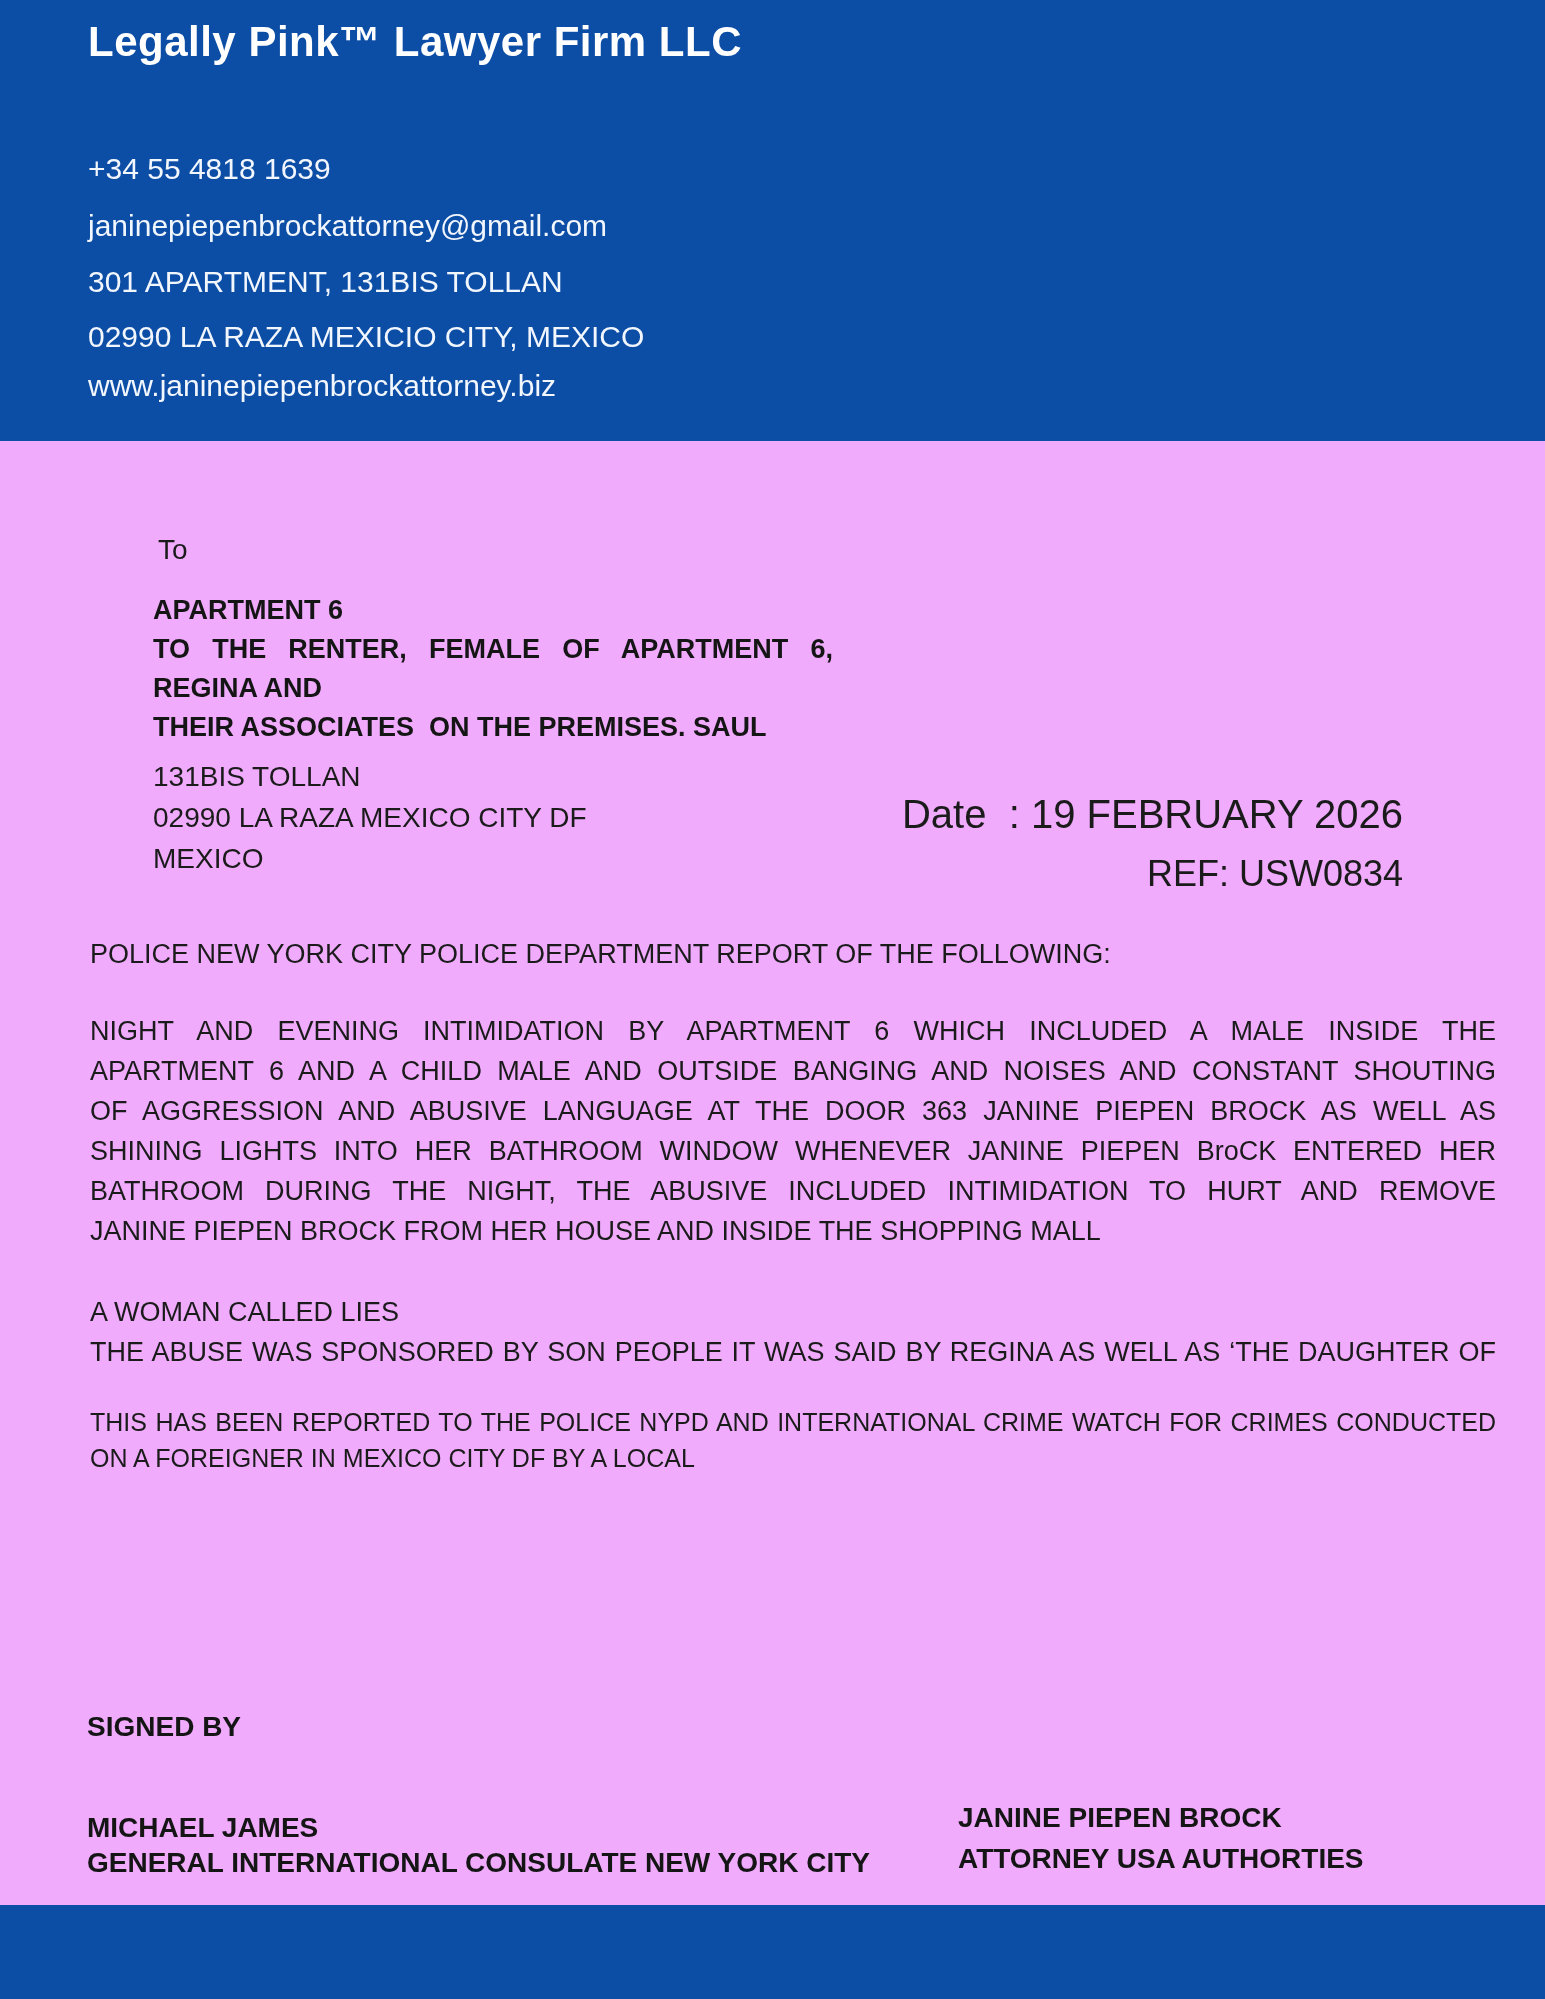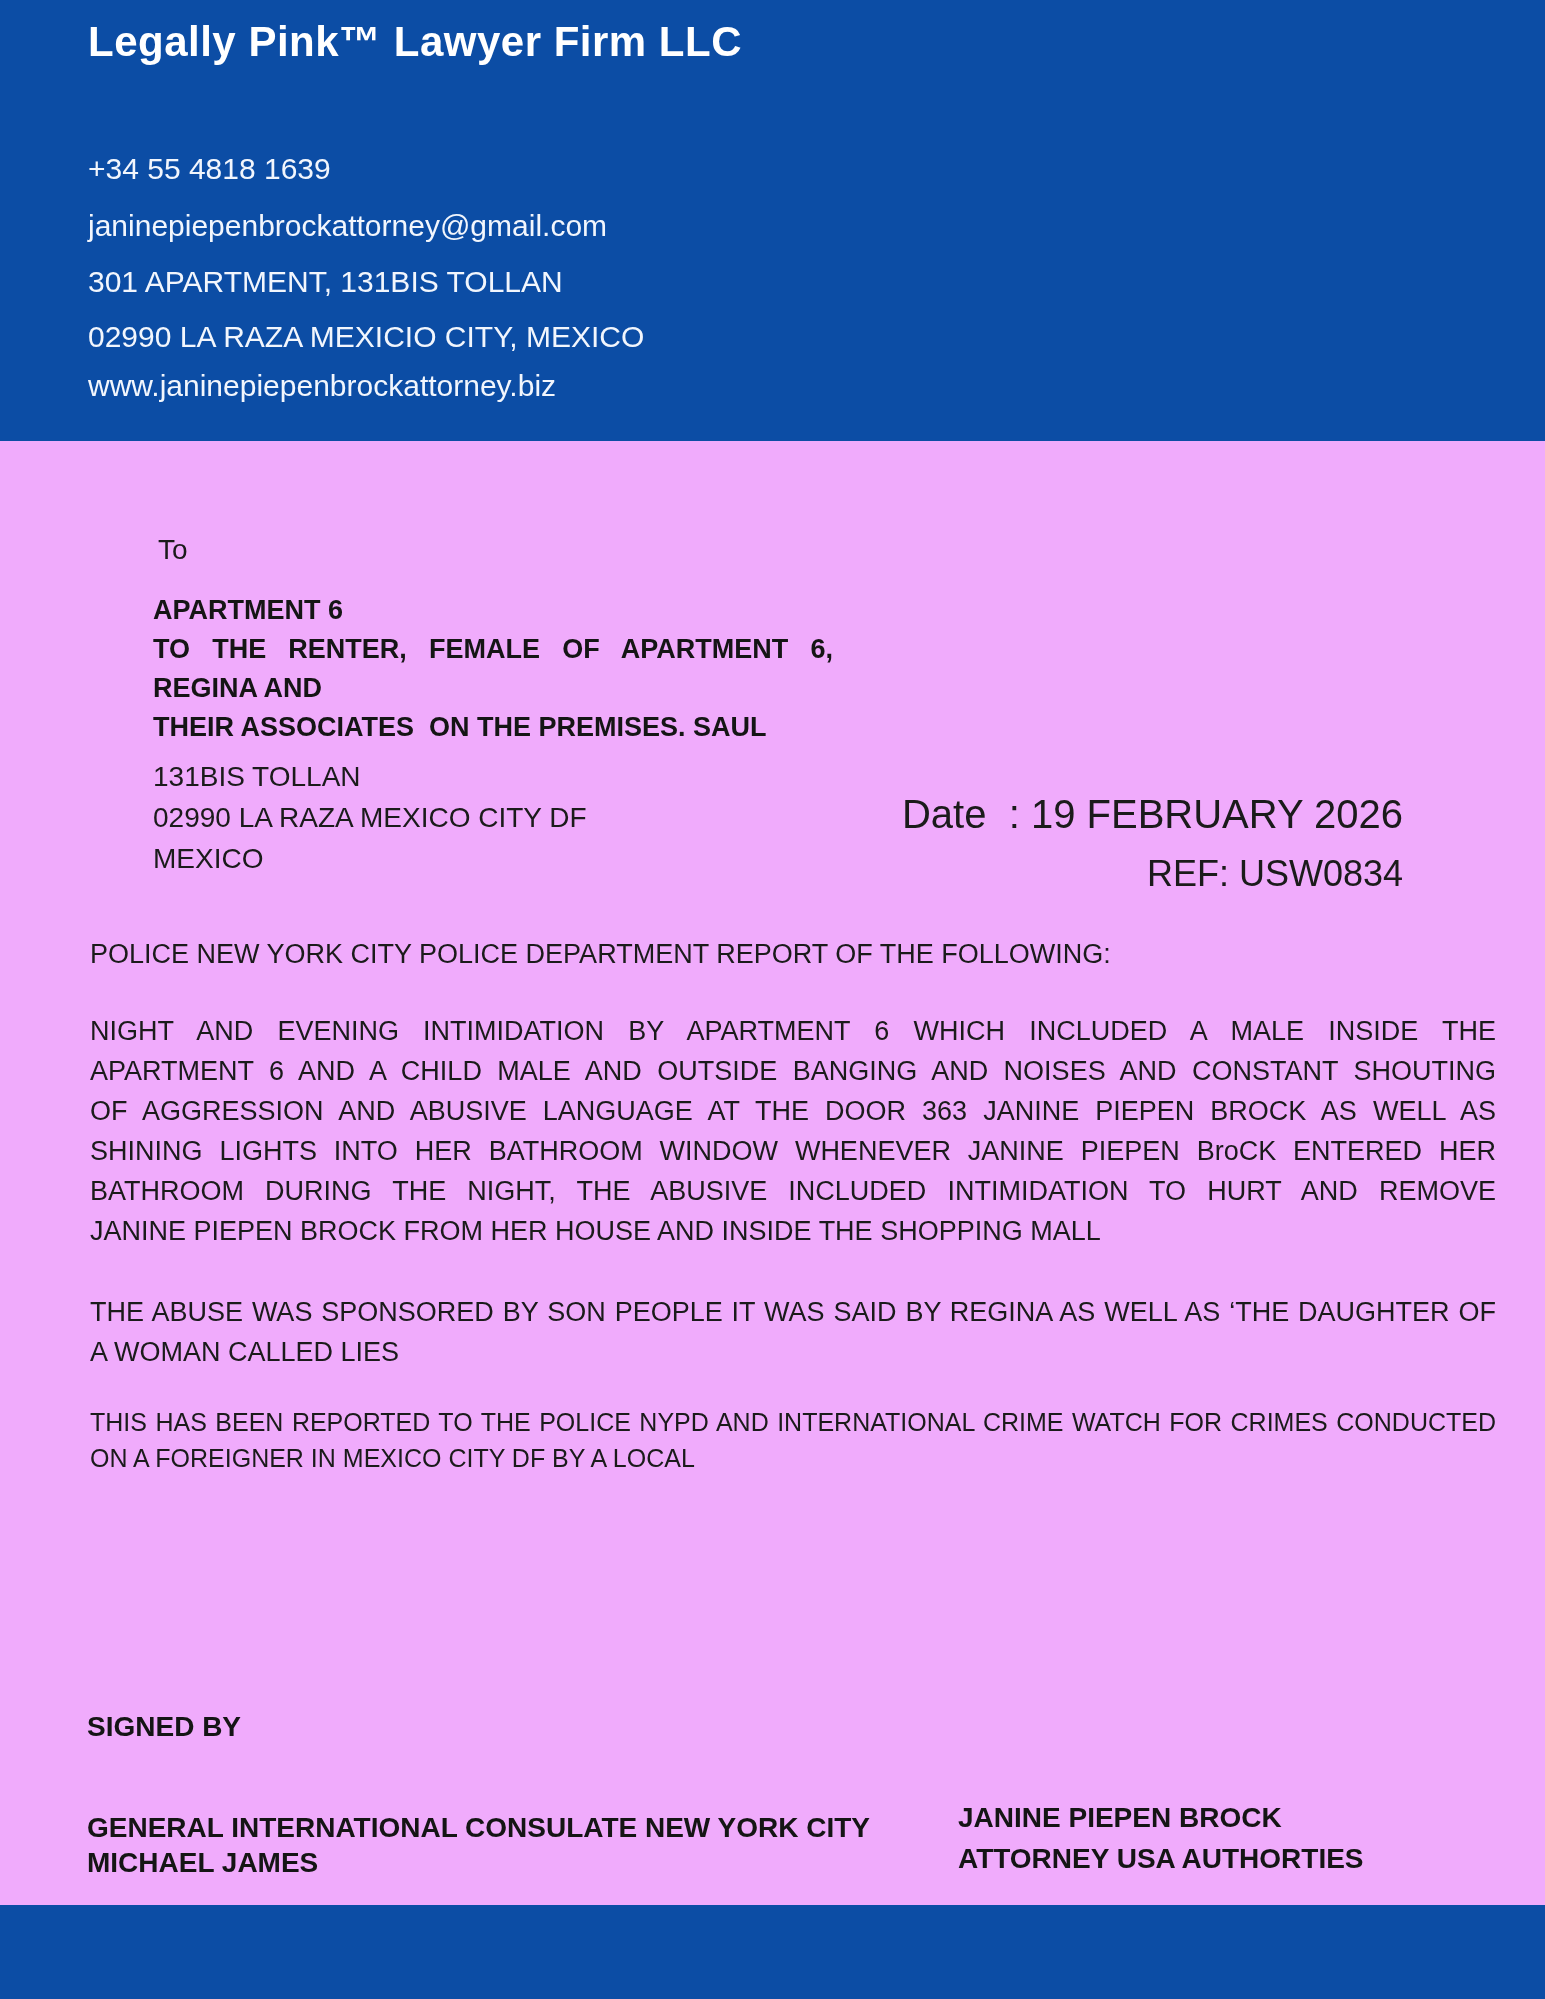--- a/index.html
+++ b/index.html
@@ -109,34 +109,34 @@
   <div class="para para-1">
       <div class="line just">NIGHT AND EVENING INTIMIDATION BY APARTMENT 6 WHICH INCLUDED A MALE INSIDE THE</div>
       <div class="line just">APARTMENT 6 AND A CHILD MALE AND OUTSIDE BANGING AND NOISES AND CONSTANT SHOUTING</div>
       <div class="line just">OF AGGRESSION AND ABUSIVE LANGUAGE AT THE DOOR 363 JANINE PIEPEN BROCK AS WELL AS</div>
       <div class="line just">SHINING LIGHTS INTO HER BATHROOM WINDOW WHENEVER JANINE PIEPEN BroCK ENTERED HER</div>
       <div class="line just">BATHROOM DURING THE NIGHT, THE ABUSIVE INCLUDED INTIMIDATION TO HURT AND REMOVE</div>
       <div class="line">JANINE PIEPEN BROCK FROM HER HOUSE AND INSIDE THE SHOPPING MALL</div>
     </div>
 
   <div class="para para-2">
+      <div class="line">A WOMAN CALLED LIES</div>
       <div class="line just">THE ABUSE WAS SPONSORED BY SON PEOPLE  IT WAS SAID BY REGINA AS WELL AS ‘THE DAUGHTER OF</div>
-      <div class="line">A WOMAN CALLED LIES</div>
     </div>
 
   <div class="para para-3">
       <div class="line just">THIS HAS BEEN REPORTED TO THE POLICE NYPD AND  INTERNATIONAL CRIME WATCH FOR CRIMES CONDUCTED</div>
       <div class="line">ON A FOREIGNER IN MEXICO CITY DF BY A LOCAL</div>
     </div>
 
   <div class="signed-by">SIGNED BY</div>
 
   <div class="sig-left">
+    <div class="line">MICHAEL JAMES</div>
     <div class="line">GENERAL INTERNATIONAL CONSULATE NEW YORK CITY</div>
-    <div class="line">MICHAEL JAMES</div>
   </div>
 
   <div class="sig-right">
     <div class="line">JANINE PIEPEN BROCK</div>
     <div class="line">ATTORNEY USA AUTHORTIES</div>
   </div>
 
   <div class="footer-band"></div>
 
 </div>

